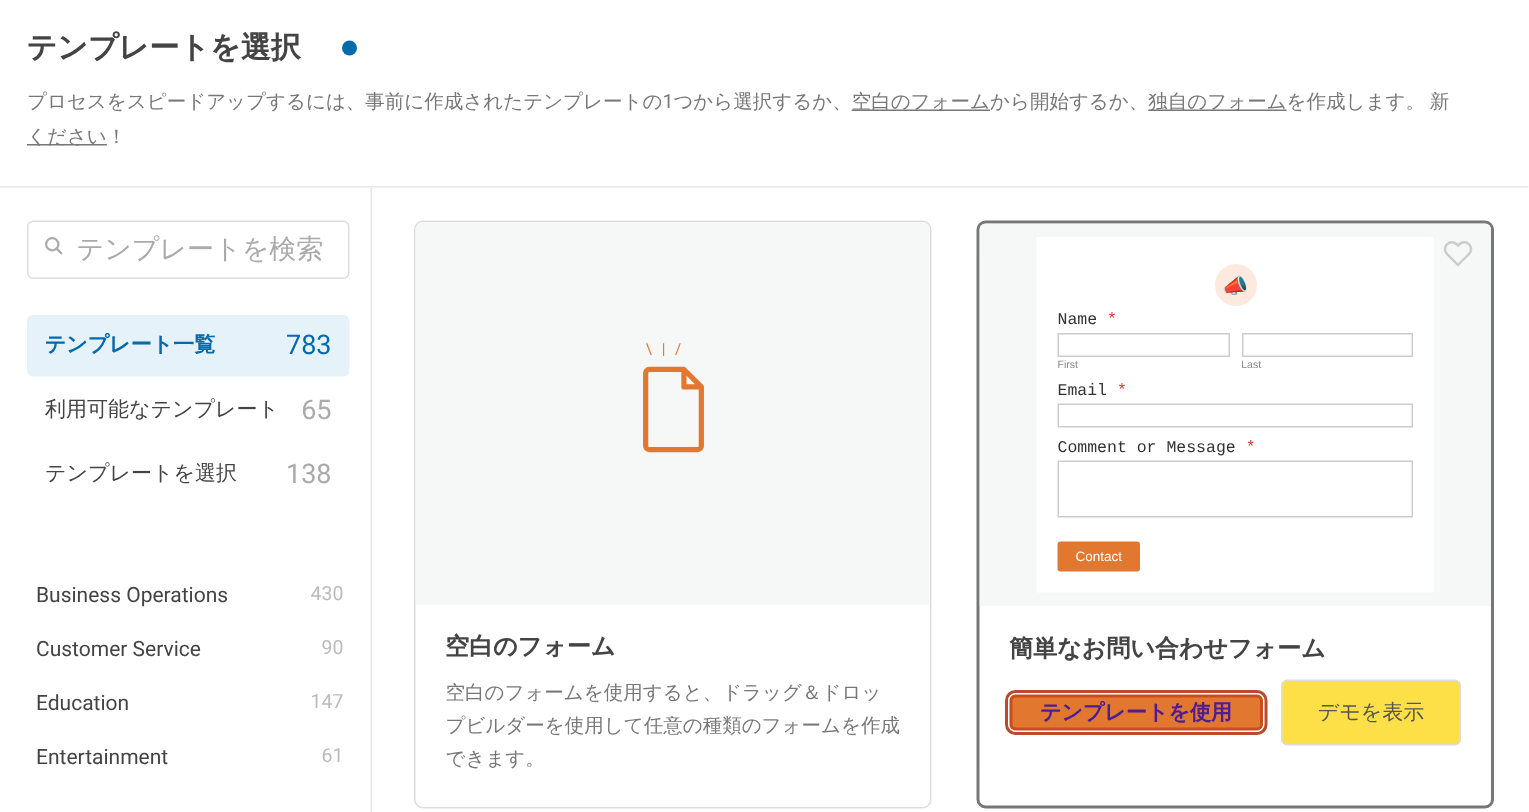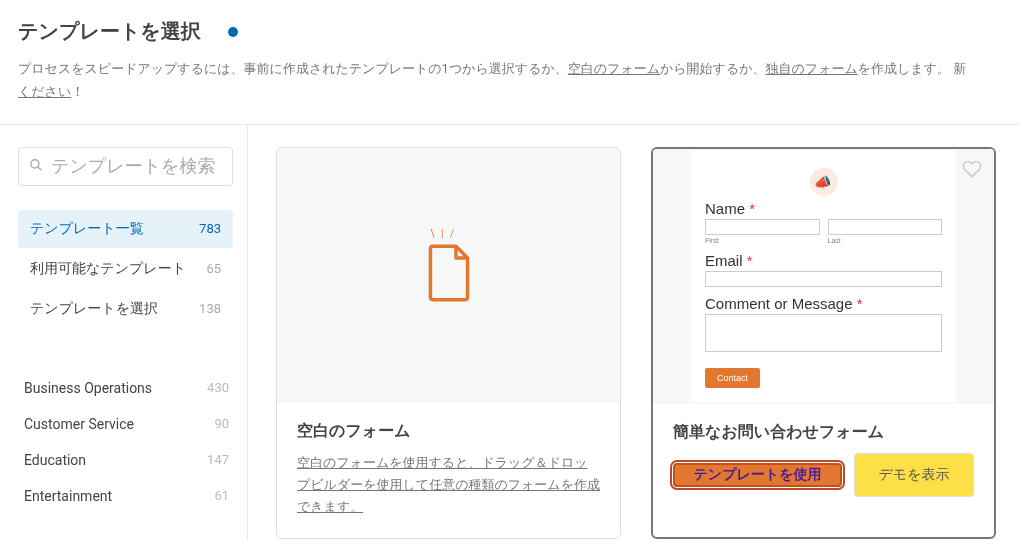--- a/index.html
+++ b/index.html
@@ -11,53 +11,53 @@
 .subtitle { font-size: 13px; color: #777; line-height: 1.8; }
 .sub-link { color: #777; text-decoration: underline; cursor: pointer; }
 .body { display: flex; }
 .sidebar { width: 248px; border-right: 1px solid #e8e8e8; padding: 22px 14px 22px 18px; }
 .search-wrap { display: flex; align-items: center; gap: 8px; border: 1px solid #ddd; border-radius: 4px; padding: 8px 10px; margin-bottom: 24px; }
 .search-icon { color: #aaa; font-size: 14px; }
 .search-input { border: none; outline: none; font-size: 18px; color: #555; flex: 1; background: transparent; }
 .search-input::placeholder { color: #aaa; }
 .nav-item { display: flex; justify-content: space-between; align-items: center; padding: 10px 12px; border-radius: 4px; font-size: 14px; cursor: pointer; margin-bottom: 2px; }
 .nav-item .label { color: #444; }
-.nav-item .count { color: #aaa; font-size: 13px; }
+.nav-item .count { color: #aaa; font-size: 18px; }
 .nav-item.active { background: #e6f2fa; }
-.nav-item.active .label { color: #036aab; font-weight: 400; }
+.nav-item.active .label { color: #036aab; font-weight: 700; }
 .nav-item.active .count { color: #036aab; }
 .sidebar-gap { height: 40px; }
 .cat-item { display: flex; justify-content: space-between; align-items: center; padding: 10px 4px 10px 6px; font-size: 14px; cursor: pointer; }
 .cat-item .label { color: #444; }
 .cat-item .count { color: #bbb; font-size: 13px; }
 .content { flex: 1; padding: 22px 0 22px 28px; position: relative; overflow: hidden; }
 .cards { display: flex; gap: 30px; }
 .card { width: 345px; border: 1px solid #ddd; border-radius: 6px; background: #fff; overflow: hidden; }
 .card.selected { border: 2px solid #777; }
 .card-preview { height: 255px; background: #f6f7f7; position: relative; display: flex; align-items: center; justify-content: center; }
 .fav-icon { position: absolute; top: 10px; right: 12px; color: #ccc; font-size: 20px; cursor: pointer; }
 .blank-icon { position: relative; }
 .blank-icon svg { width: 48px; height: 58px; }
 .sparks { position: absolute; top: -16px; left: 6px; font-size: 10px; color: #e27730; letter-spacing: 2px; }
 .form-preview { background: #fff; width: 265px; padding: 18px 14px 14px 14px; box-shadow: 0 0 0 0 rgba(0,0,0,0); font-family: sans-serif; }
 .fp-icon-wrap { text-align: center; margin-bottom: 4px; }
 .fp-icon { display: inline-flex; width: 28px; height: 28px; border-radius: 50%; background: #fde9dd; align-items: center; justify-content: center; color: #e27730; font-size: 14px; }
 .fp-title { text-align: center; font-size: 10px; font-weight: 700; margin-bottom: 10px; color: #333; }
-.fp-label { font-size: 15px; color: #333; margin-bottom: 2px; }
+.fp-label { font-size: 11px; color: #333; margin-bottom: 2px; font-family: Liberation Mono, monospace; }
 .req { color: #d63638; }
 .fp-row { display: flex; gap: 8px; margin-bottom: 4px; }
 .fp-col { flex: 1; }
 .fp-input { width: 100%; height: 16px; border: 1px solid #ccc; background: #fff; }
 .fp-sublabel { font-size: 7px; color: #888; margin-top: 2px; }
 .fp-textarea { width: 100%; height: 38px; border: 1px solid #ccc; background: #fff; }
 .fp-submit { display: inline-block; background: #e27730; color: #fff; font-size: 9px; padding: 5px 12px; border-radius: 2px; margin-top: 8px; }
 .fp-group { margin-bottom: 8px; }
 .card-body { padding: 18px 20px 20px 20px; }
 .card-title { font-size: 16px; font-weight: 600; color: #444; margin-bottom: 10px; }
-.card-desc { font-size: 13px; color: #777; line-height: 1.7; text-decoration: underline; }
+.card-desc { font-size: 13px; color: #777; line-height: 1.7; }
 .card-actions { display: flex; gap: 12px; align-items: center; }
 .btn-primary { flex: 1; background: #e27730; color: #4c1d95; border: 2px solid #c94e1a; border-radius: 4px; padding: 1px 8px; font-size: 14px; font-weight: 600; text-align: center; cursor: pointer; outline: 2px solid #b94a2e; outline-offset: 1px; }
 .btn-secondary { flex: 0 0 120px; background: #fde047; color: #555; border: 1px solid #ddd; border-radius: 4px; padding: 12px 8px; font-size: 14px; text-align: center; cursor: pointer; }
 </style>
 </head>
 <body>
 
 <div class="header">
   <div class="title-row">
     <div class="title">テンプレートを選択</div>

